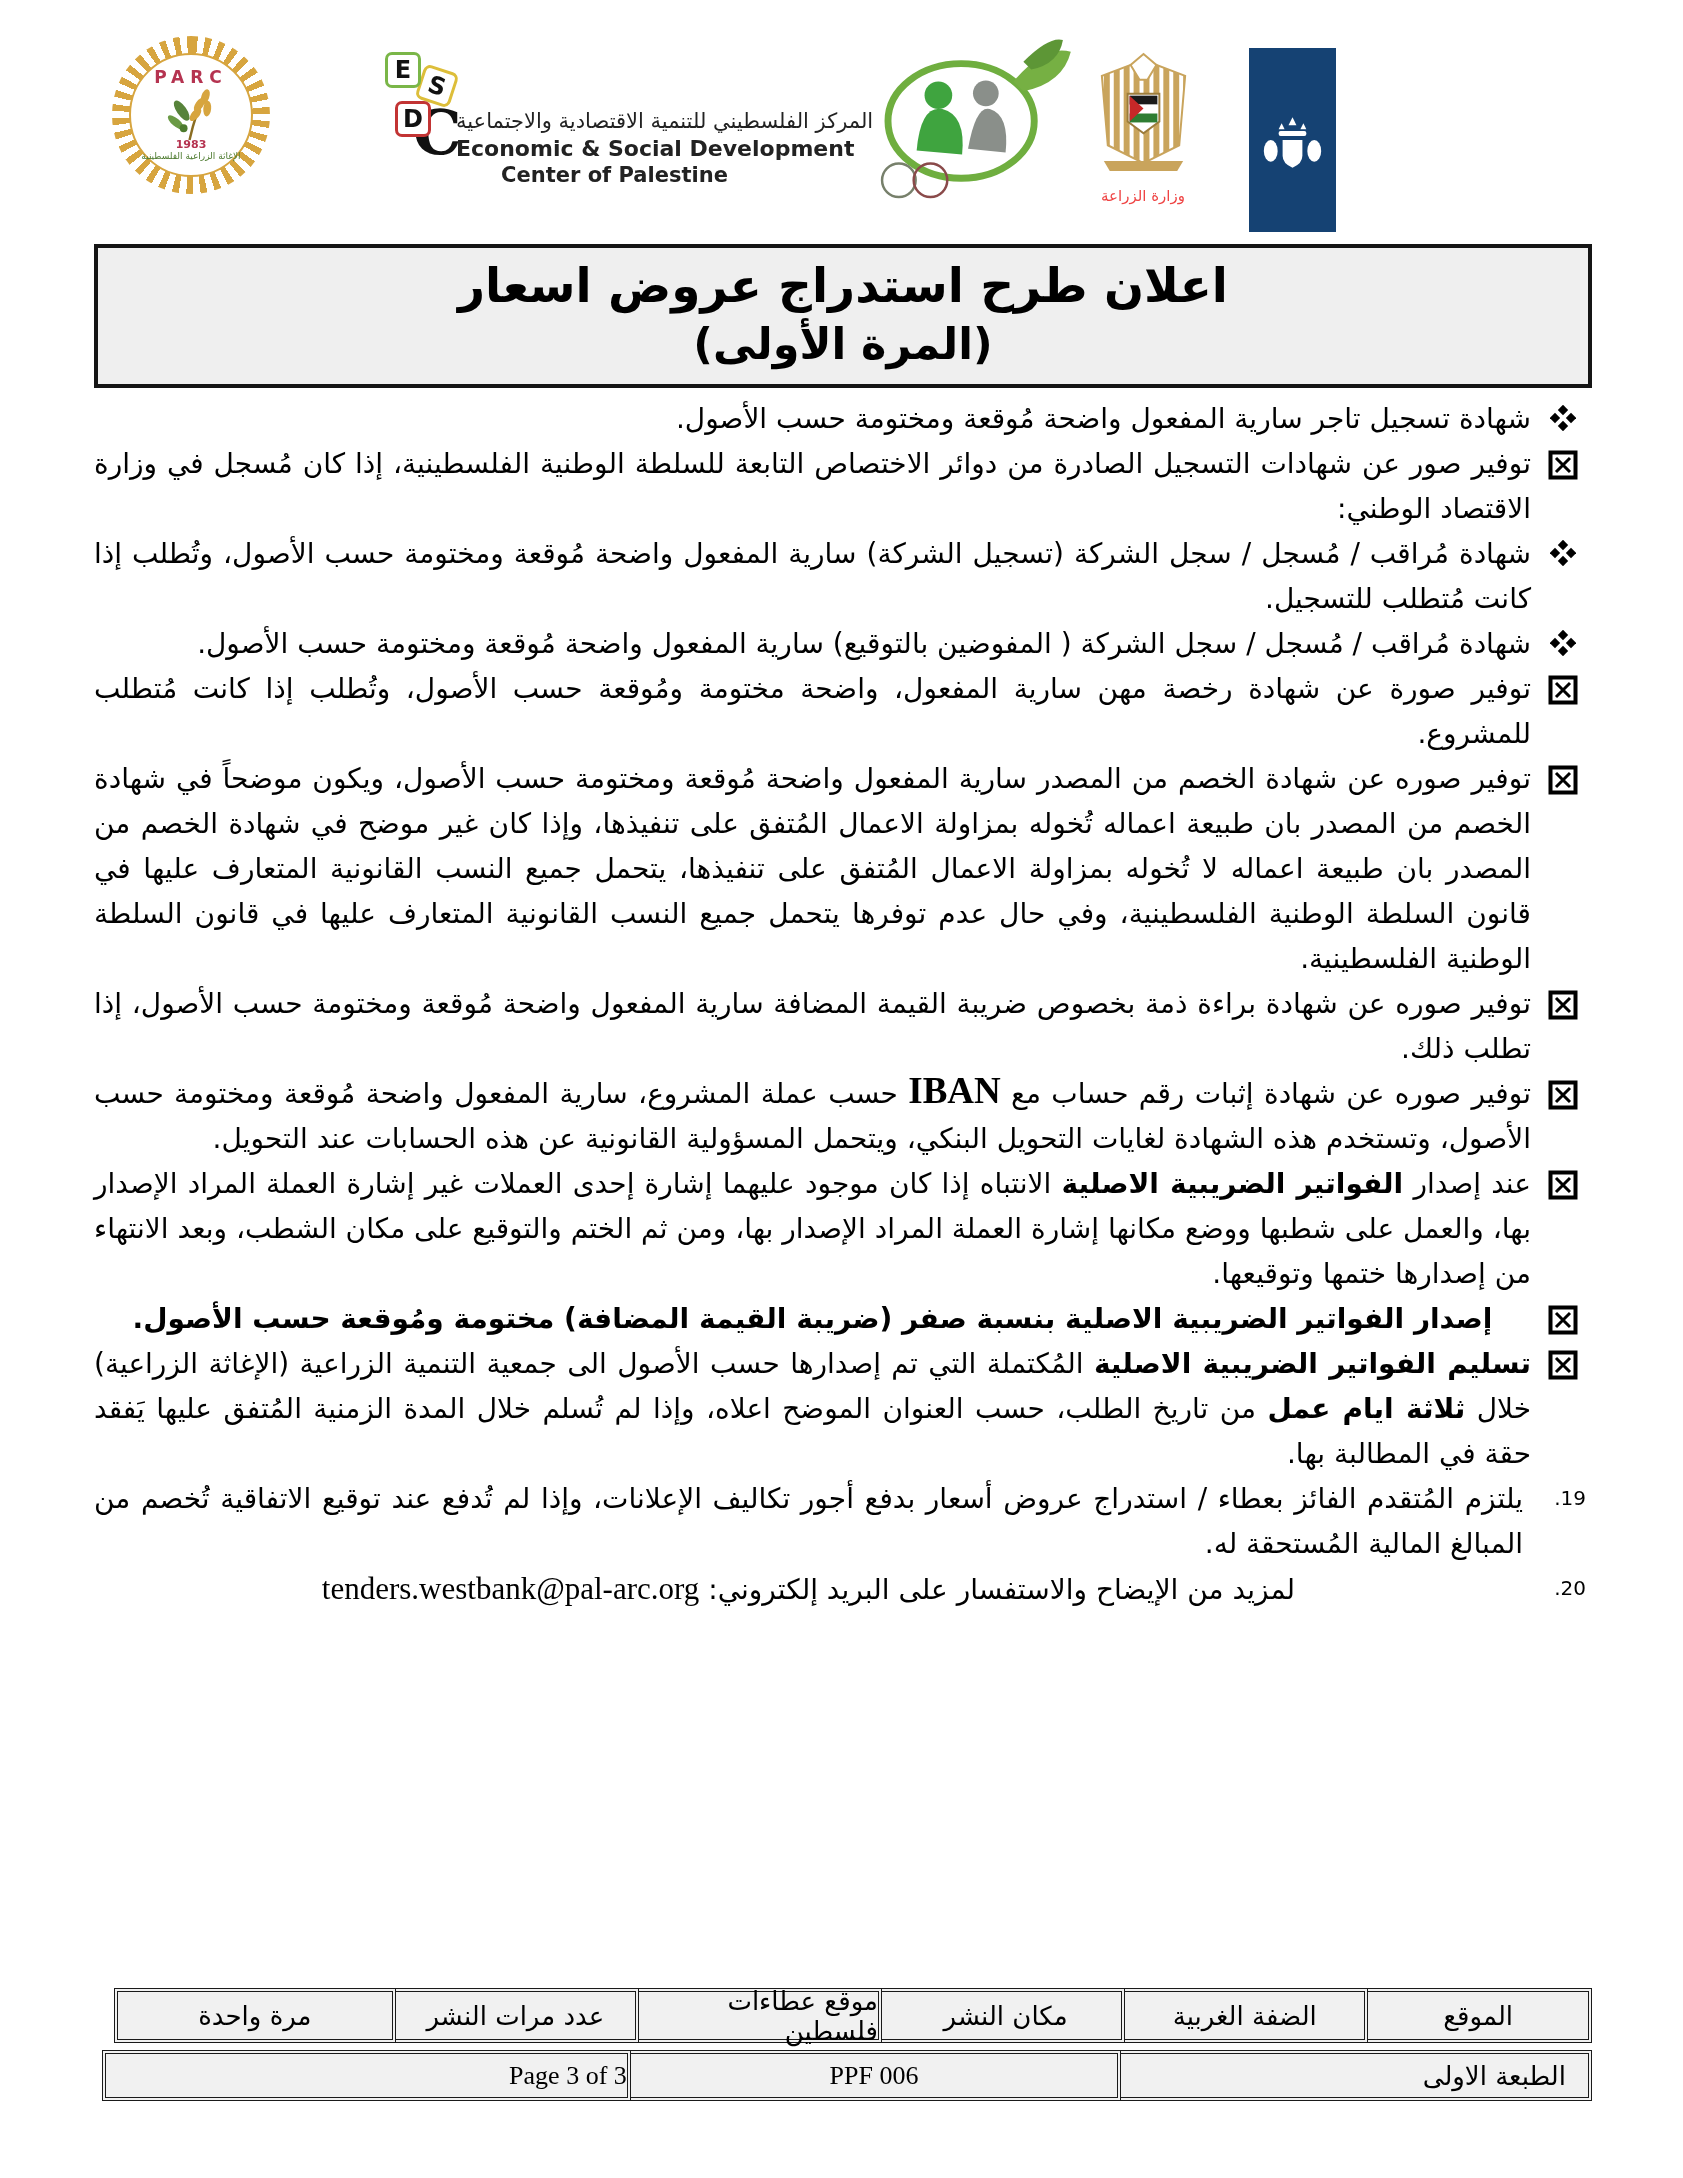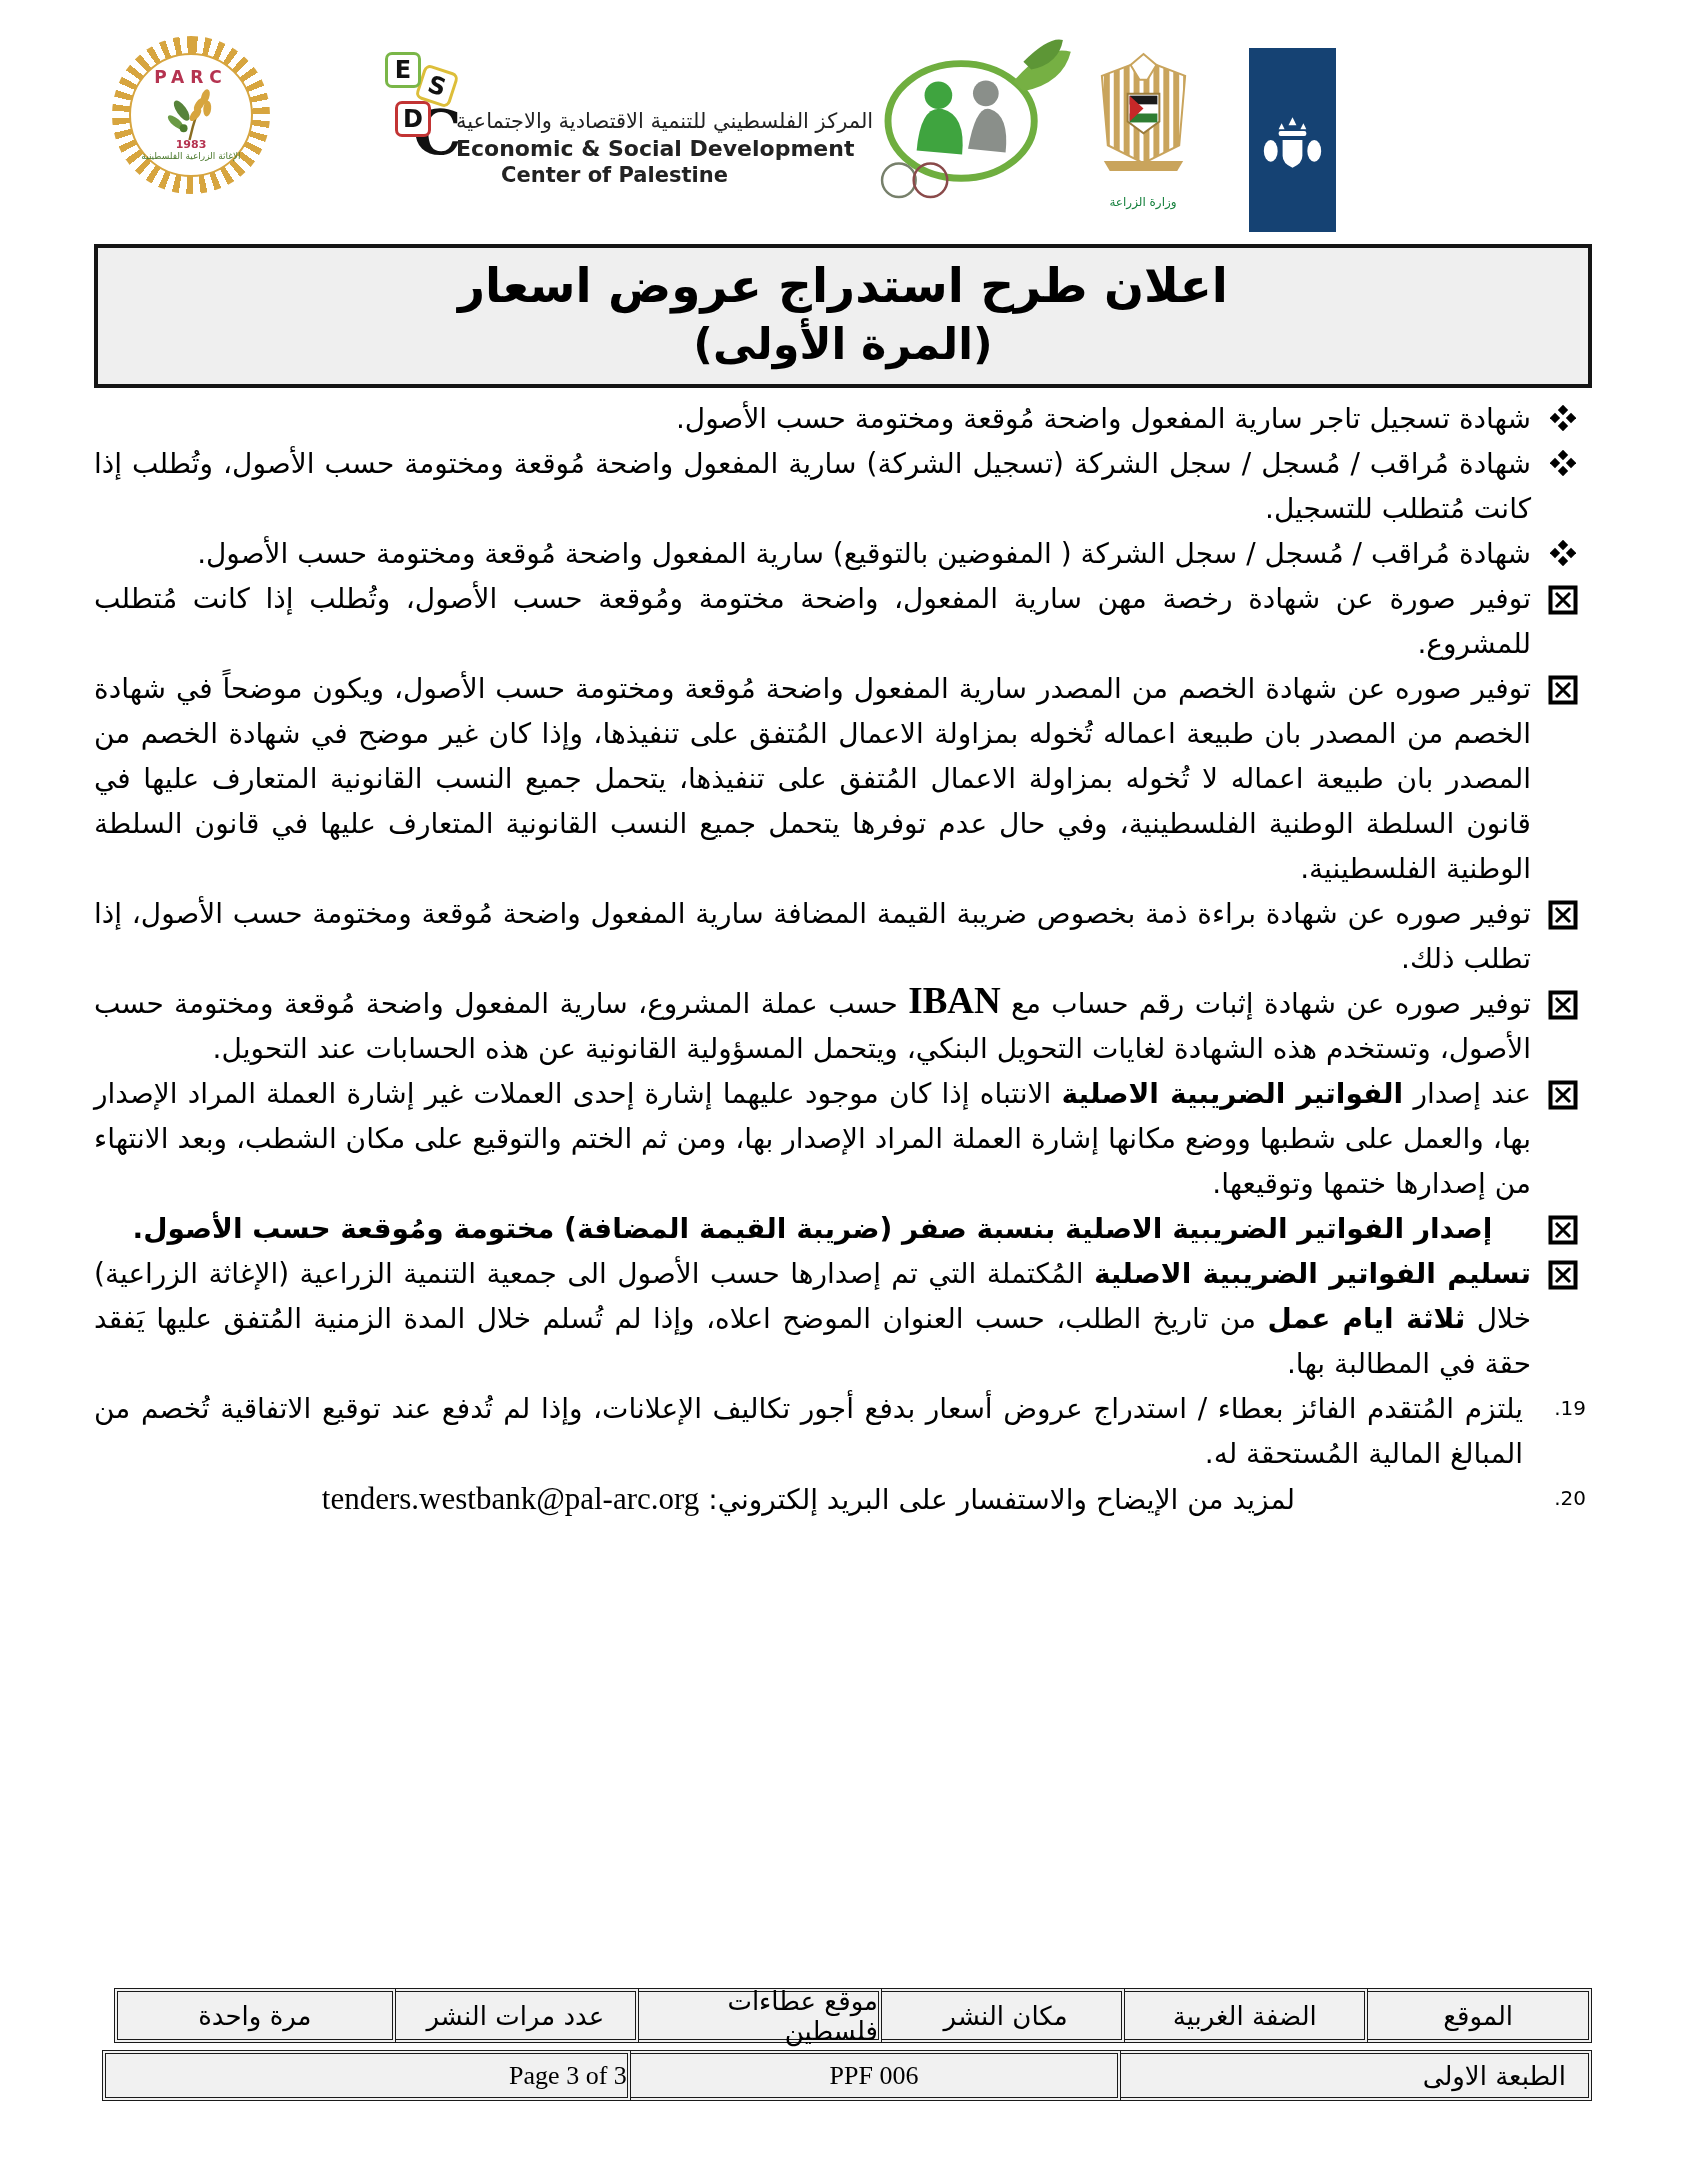--- a/index.html
+++ b/index.html
@@ -27,21 +27,21 @@
   .cc{position:absolute;left:34px;top:55px;font-size:61px;font-weight:bold;color:#111;line-height:55px;z-index:1;
       font-family:"DejaVu Serif",serif;}
   .esdc-text{position:absolute;left:77px;top:59px;width:317px;text-align:center;}
   .esdc-ar{font-size:21px;color:#222;white-space:nowrap;}
   .esdc-en1{font-size:22px;font-weight:bold;color:#222;margin-top:3px;white-space:nowrap;}
   .esdc-en2{font-size:21px;font-weight:bold;color:#222;margin-top:2px;white-space:nowrap;}
 
   .adagr{position:absolute;left:867px;top:34px;width:208px;height:168px;}
 
   .moa{position:absolute;left:1081px;top:50px;width:124px;height:173px;text-align:center;}
-  .moa-label{color:#15803d;font-size:12px;margin-top:12px;white-space:nowrap;}
+  .moa-label{color:#ef4444;font-size:15px;margin-top:4px;white-space:nowrap;}
 
   .nl{position:absolute;left:1249px;top:36px;width:347px;height:198px;}
   .nl-ribbon{position:absolute;left:0;top:12px;width:87px;height:184px;background:#154273;}
   .nl-text{position:absolute;left:115px;top:77px;font-family:"DejaVu Serif",serif;font-weight:bold;
            font-size:28px;color:#2e2e2e;line-height:33px;white-space:nowrap;direction:ltr;}
 
   
   .title-box{position:absolute;left:94px;top:244px;width:1498px;height:144px;box-sizing:border-box;
              background:#efefef;border:4px solid #151515;text-align:center;}
   .t1{font-size:47px;font-weight:bold;margin-top:7px;line-height:61px;}
@@ -172,20 +172,29 @@
               <rect x="1.2" y="8.6" width="6.8" height="6.8" transform="rotate(45 4.6 12)"></rect>
               <rect x="16" y="8.6" width="6.8" height="6.8" transform="rotate(45 19.4 12)"></rect>
               <rect x="8.6" y="16" width="6.8" height="6.8" transform="rotate(45 12 19.4)"></rect>
             </g>
           </svg>
         </div>
         <div class="txt"><span>شهادة تسجيل تاجر سارية المفعول واضحة مُوقعة ومختومة حسب الأصول.</span></div>
       </div>
       <div class="li">
         <div class="marker">
+          <svg width="30" height="30" viewBox="0 0 30 30">
+            <rect x="2.5" y="2.5" width="25" height="25" fill="none" stroke="#000" stroke-width="4"></rect>
+            <path d="M8 8 L22 22 M22 8 L8 22" stroke="#000" stroke-width="3" fill="none"></path>
+          </svg>
+        </div>
+        <div class="txt"><span>توفير صور عن شهادات التسجيل الصادرة من دوائر الاختصاص التابعة للسلطة الوطنية الفلسطينية، إذا كان مُسجل في وزارة الاقتصاد الوطني:</span></div>
+      </div>
+      <div class="li">
+        <div class="marker">
           <svg width="26" height="26" viewBox="0 0 24 24">
             <g fill="#000">
               <rect x="8.6" y="1.2" width="6.8" height="6.8" transform="rotate(45 12 4.6)"></rect>
               <rect x="1.2" y="8.6" width="6.8" height="6.8" transform="rotate(45 4.6 12)"></rect>
               <rect x="16" y="8.6" width="6.8" height="6.8" transform="rotate(45 19.4 12)"></rect>
               <rect x="8.6" y="16" width="6.8" height="6.8" transform="rotate(45 12 19.4)"></rect>
             </g>
           </svg>
         </div>
         <div class="txt"><span>شهادة مُراقب / مُسجل / سجل الشركة (تسجيل الشركة) سارية المفعول واضحة مُوقعة ومختومة حسب الأصول، وتُطلب إذا كانت مُتطلب للتسجيل.</span></div>

